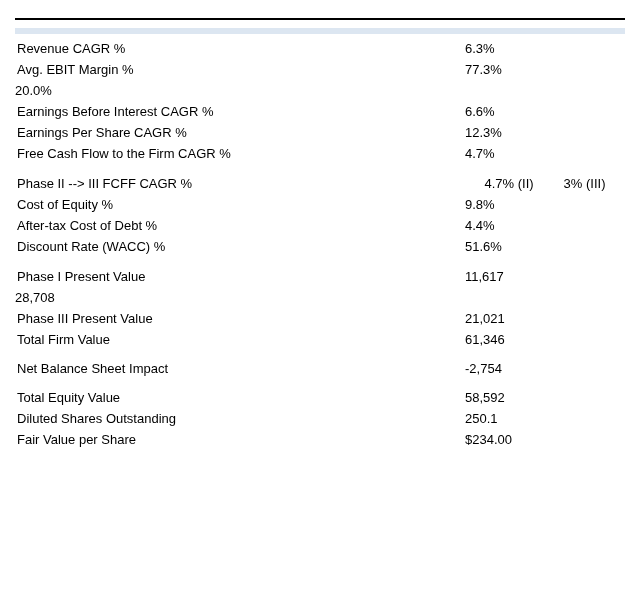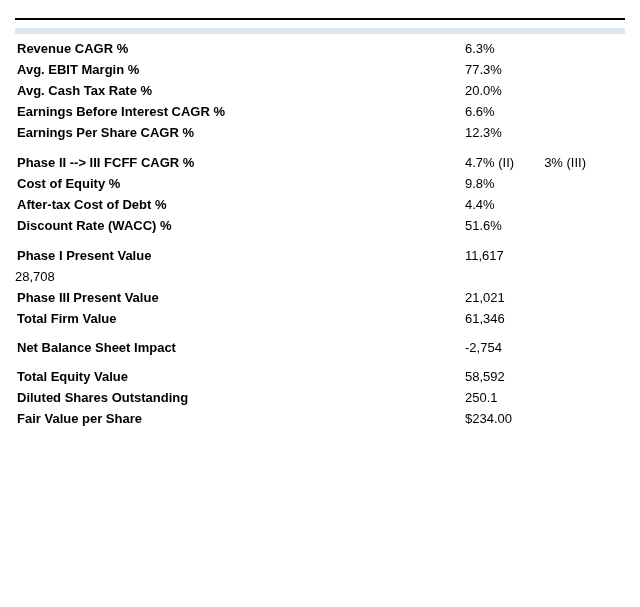--- a/index.html
+++ b/index.html
@@ -47,21 +47,20 @@
     .data-row {
       display: flex;
       justify-content: space-between;
       align-items: center;
       padding: 3px 0;
       border-bottom: none;
     }
     .data-row .label {
       flex: 1;
       padding-left: 2px;
-      font-weight: bold;
     }
     .data-row .value {
       min-width: 160px;
       text-align: left;
     }
     .note {
       font-size: 10px;
       color: #000;
       padding: 1px 0 2px 2px;
     }
@@ -76,21 +75,21 @@
       text-decoration: underline;
       font-size: 12px;
     }
     .spacer {
       height: 8px;
     }
     .double-value {
       min-width: 160px;
       text-align: center;
       display: flex;
-      justify-content: flex-start;
+      justify-content: center;
       gap: 30px;
     }
   </style>
 </head>
 <body>
 
 <h1></h1>
 <hr class="top-divider">
 
 <div class="section-header"></div>
@@ -103,30 +102,33 @@
 <div id="rows-5yr">
     <div class="data-row">
       <span class="label">Revenue CAGR %</span>
       <span class="value">6.3%</span>
     </div>
     <div class="data-row">
       <span class="label">Avg. EBIT Margin %</span>
       <span class="value">77.3%</span>
     </div>
     <div class="data-row">
-      <span class="label">Avg. Cash Tax Rate %</span>
       <span class="value">20.0%</span>
     </div>
     <div class="data-row">
       <span class="label">Earnings Before Interest CAGR %</span>
       <span class="value">6.6%</span>
     </div>
     <div class="data-row">
       <span class="label">Earnings Per Share CAGR %</span>
       <span class="value">12.3%</span>
+    </div>
+    <div class="data-row">
+      <span class="label">Free Cash Flow to the Firm CAGR %</span>
+      <span class="value">4.7%</span>
     </div>
   </div>
 
 <div class="note"></div>
 
 <div class="section-label">
   <span></span>
 </div>
 
 <div id="rows-lt">

